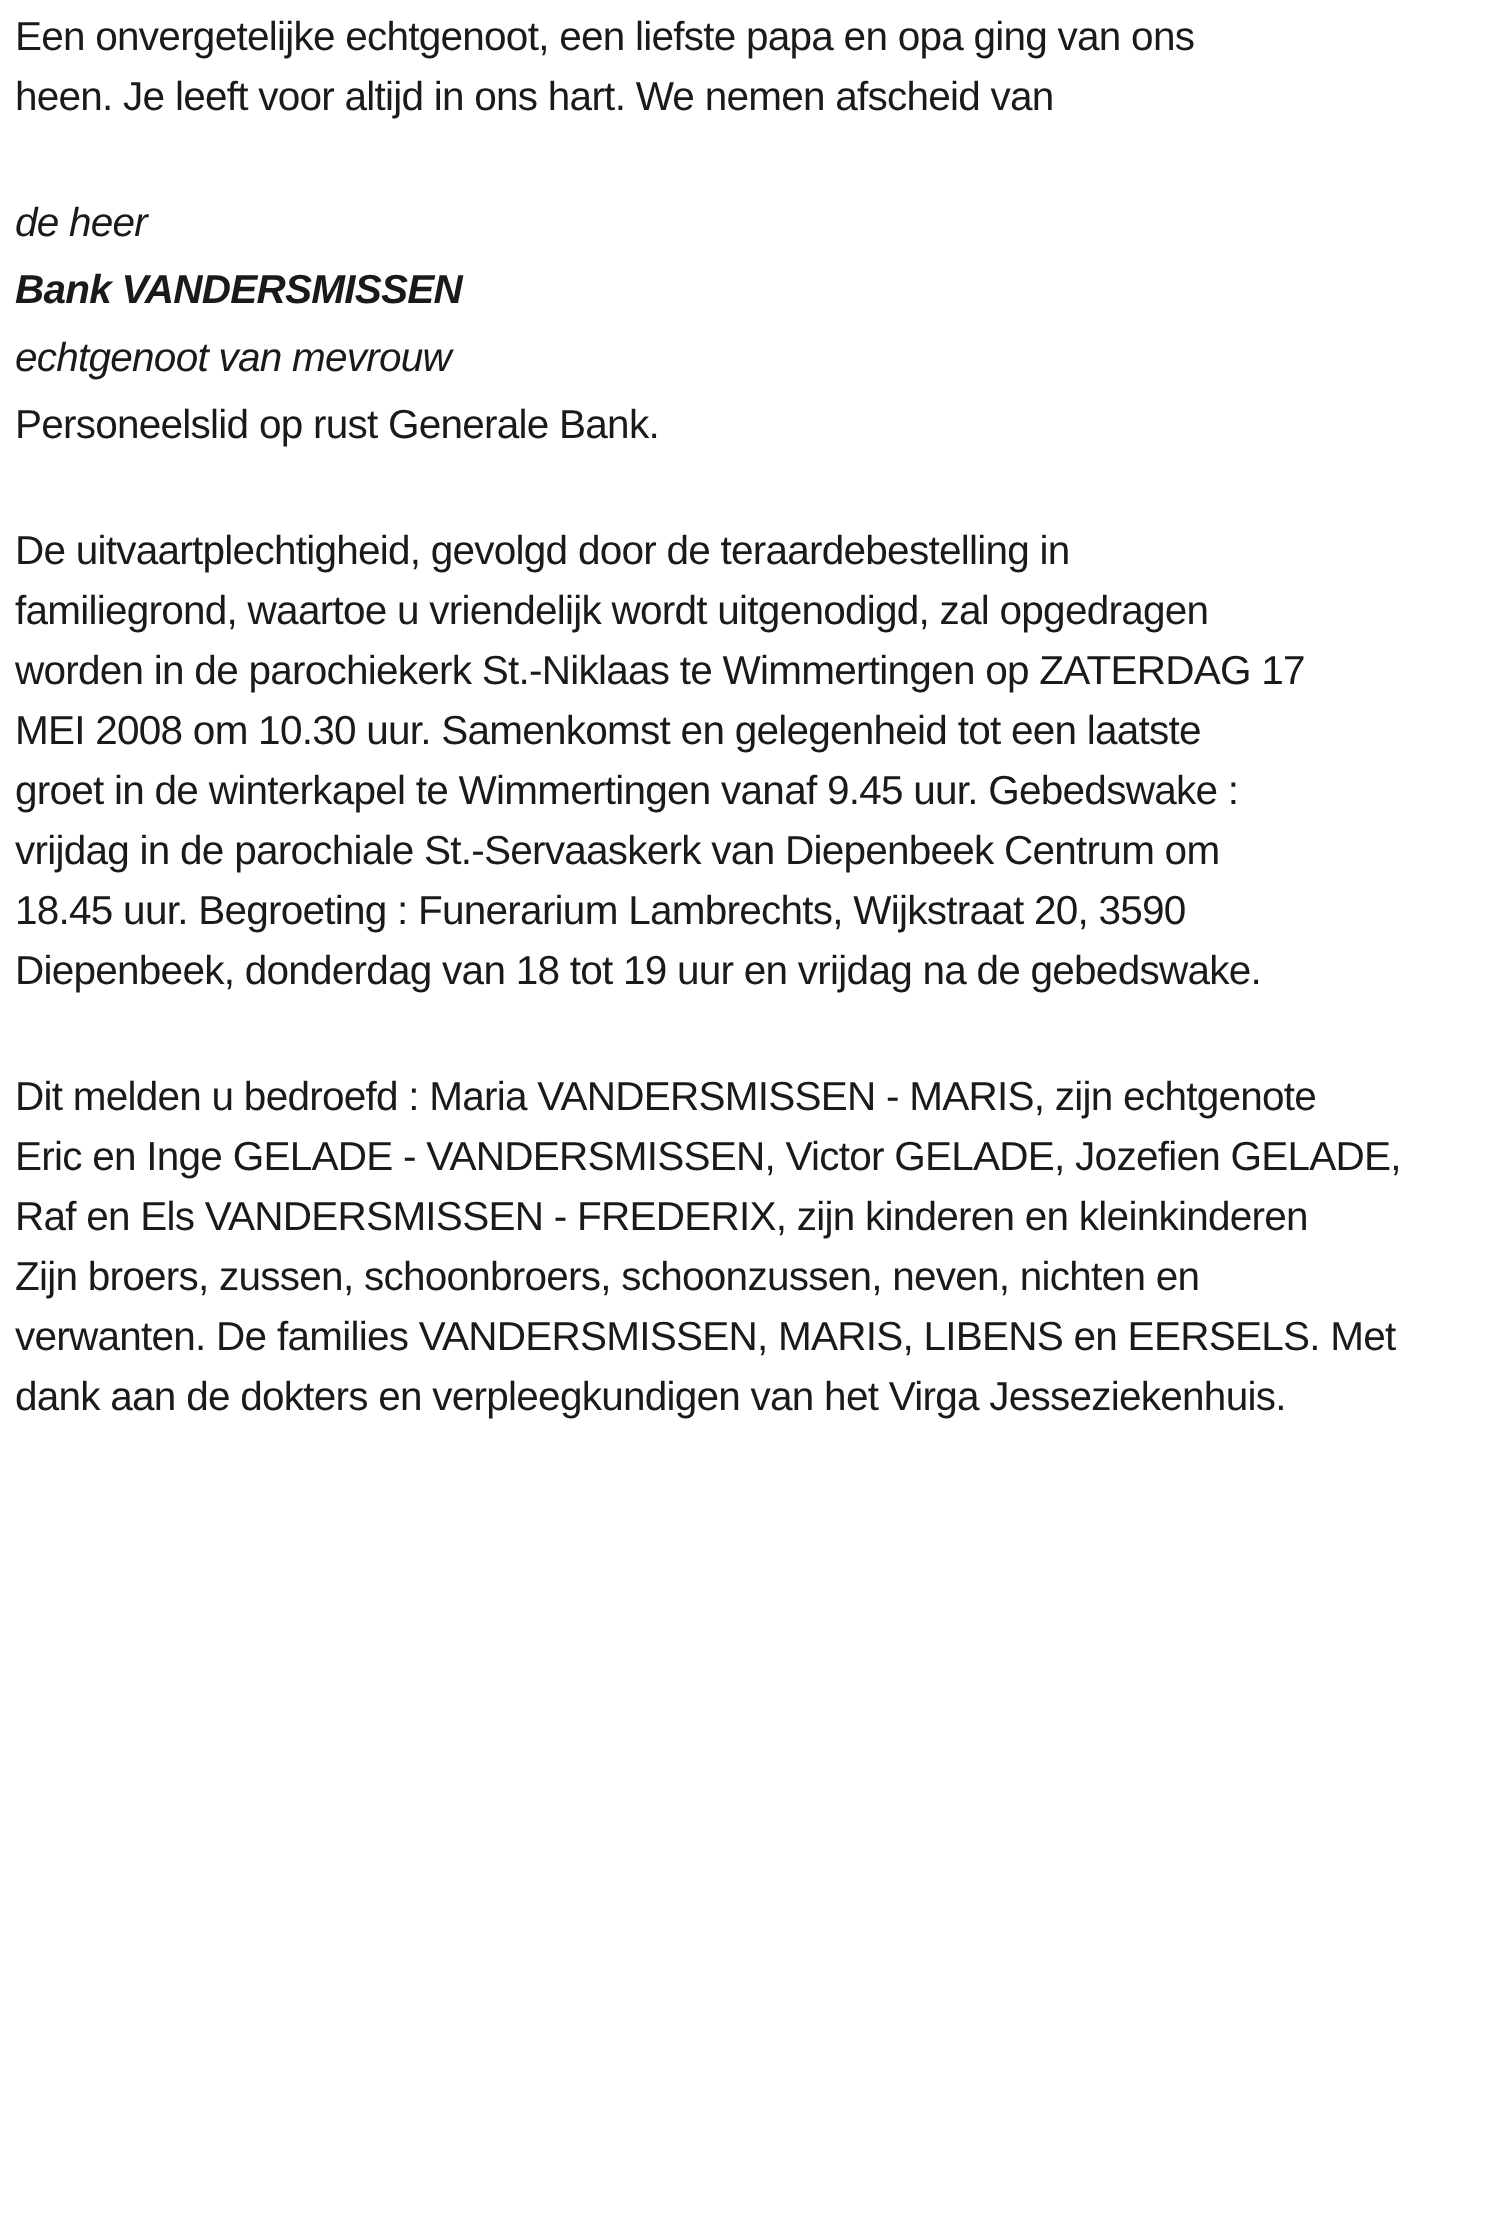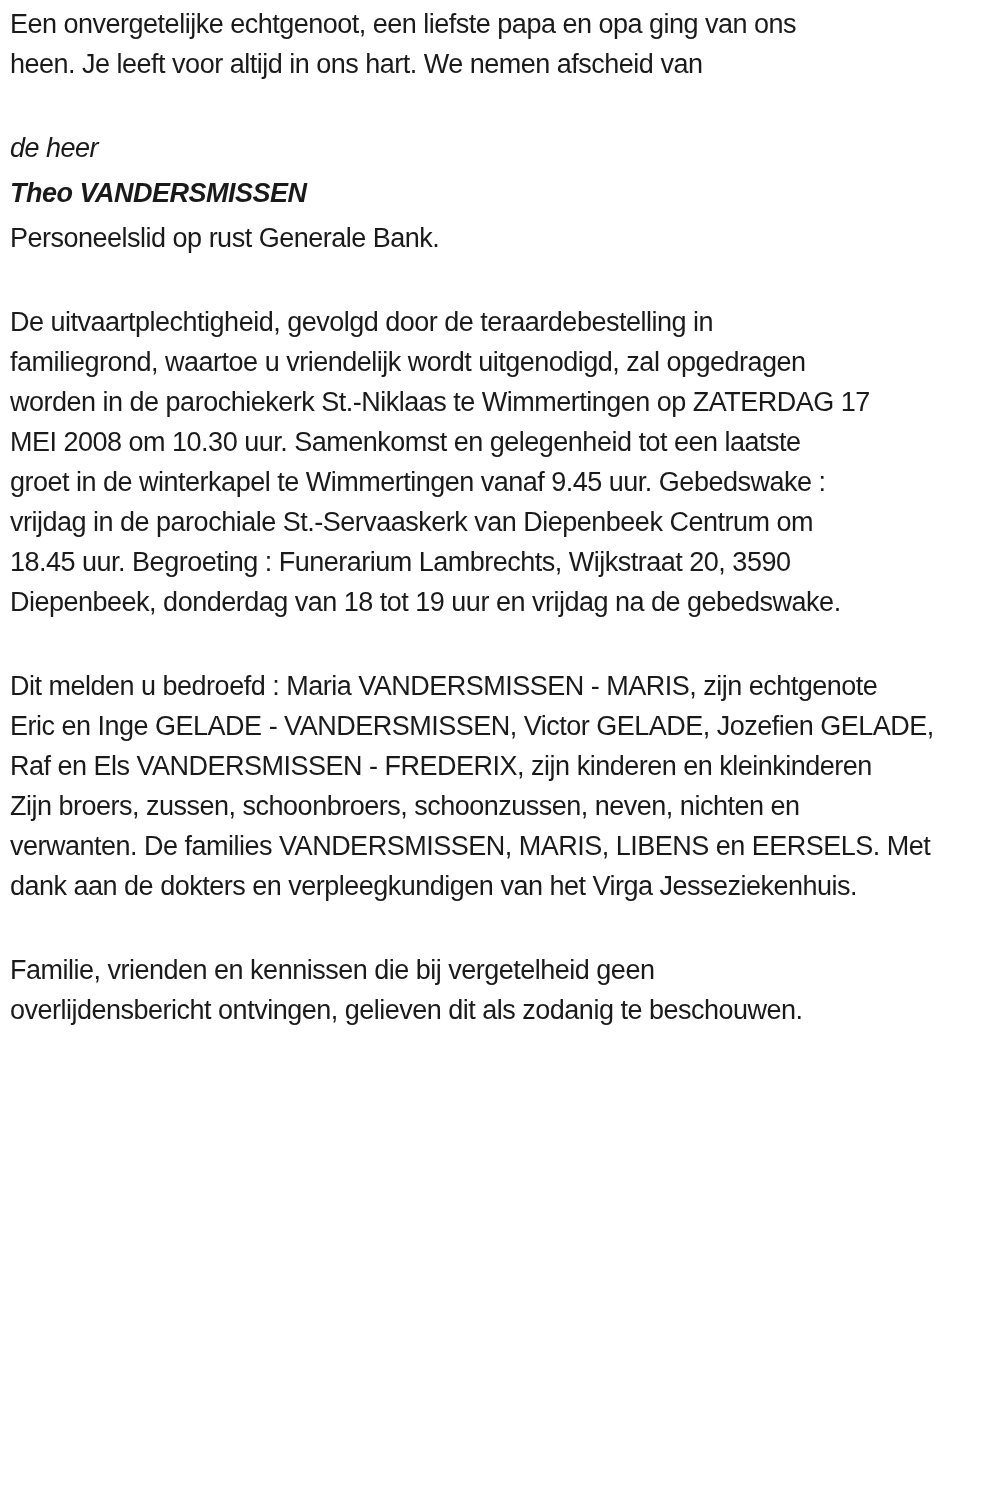--- a/index.html
+++ b/index.html
@@ -34,22 +34,23 @@
 </head>
 <body>
 
 <div class="page">
 
   <p class="para">Een onvergetelijke echtgenoot, een liefste papa en opa ging van ons
 heen. Je leeft voor altijd in ons hart. We nemen afscheid van</p>
 
   <p class="para tight">de heer</p>
 
-  <p class="para tight name-bold">Theo VANDERSMISSEN</p>
+  <p class="para tight name-bold">Bank VANDERSMISSEN</p>
 
+  <p class="para tight">echtgenoot van mevrouw</p>
 
 
   <p class="para">Personeelslid op rust Generale Bank.</p>
 
 
   <p class="para">De uitvaartplechtigheid, gevolgd door de teraardebestelling in
 familiegrond, waartoe u vriendelijk wordt uitgenodigd, zal opgedragen
 worden in de parochiekerk St.-Niklaas te Wimmertingen op ZATERDAG 17
 MEI 2008 om 10.30 uur. Samenkomst en gelegenheid tot een laatste
 groet in de winterkapel te Wimmertingen vanaf 9.45 uur. Gebedswake :
@@ -58,16 +59,14 @@
 Diepenbeek, donderdag van 18 tot 19 uur en vrijdag na de gebedswake.</p>
 
   <p class="para">Dit melden u bedroefd : Maria VANDERSMISSEN - MARIS, zijn echtgenote
 Eric en Inge GELADE - VANDERSMISSEN, Victor GELADE, Jozefien GELADE,
 Raf en Els VANDERSMISSEN - FREDERIX, zijn kinderen en kleinkinderen
 Zijn broers, zussen, schoonbroers, schoonzussen, neven, nichten en
 verwanten. De families VANDERSMISSEN, MARIS, LIBENS en EERSELS. Met
 dank aan de dokters en verpleegkundigen van het Virga Jesseziekenhuis.</p>
 
 
-  <p class="para">Familie, vrienden en kennissen die bij vergetelheid geen
-overlijdensbericht ontvingen, gelieven dit als zodanig te beschouwen.</p>
 
 </div>
 
 </body></html>

